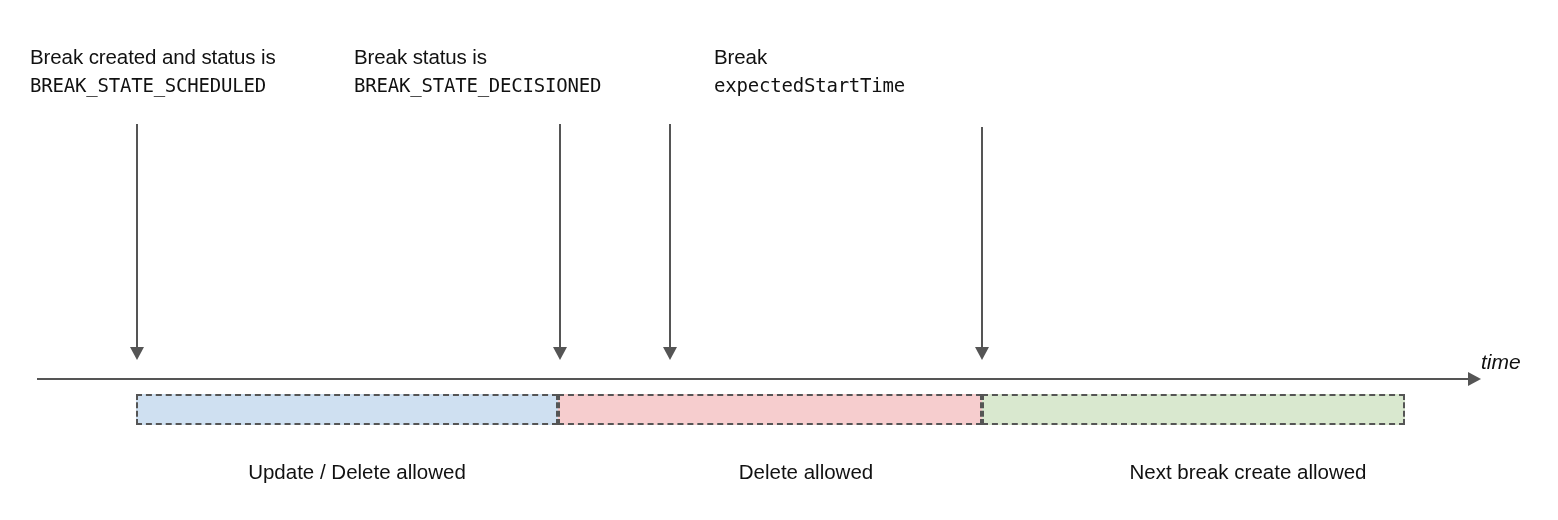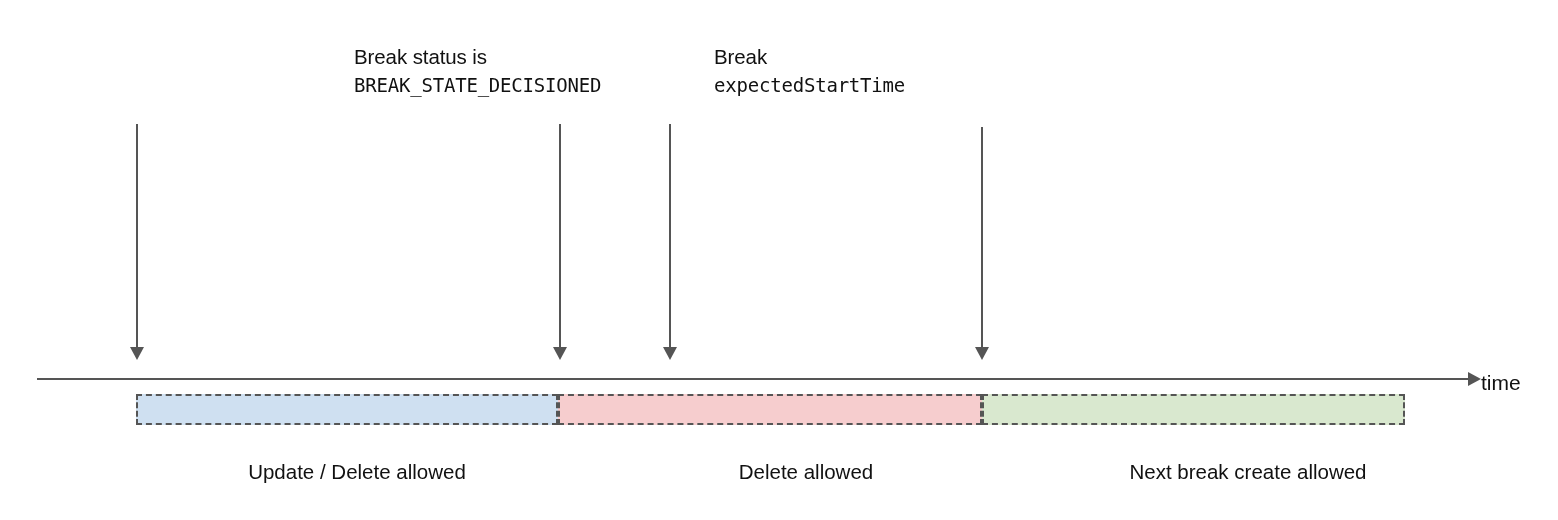--- a/index.html
+++ b/index.html
@@ -91,20 +91,24 @@
     transform: translateX(-50%);
     text-align: center;
     margin-left: 28px;
   }
 </style>
 </head>
 <body>
 
 <div id="canvas">
 
+  <div class="annotation" id="anno-0" style="left: 30px; top: 42px;">
+      <div class="prose">Break created and status is</div>
+      <div class="code">BREAK_STATE_SCHEDULED</div>
+    </div>
   <div class="annotation" id="anno-1" style="left: 354px; top: 42px;">
       <div class="prose">Break status is</div>
       <div class="code">BREAK_STATE_DECISIONED</div>
     </div>
   <div class="annotation" id="anno-2" style="left: 714px; top: 42px;">
       <div class="prose">Break</div>
       <div class="code">expectedStartTime</div>
     </div>
   <div class="annotation" id="anno-3" style="left: 930px; top: 34px;">
     </div>
@@ -113,21 +117,21 @@
   <div class="vhead" id="arrow-head-0" style="left: 130px; top: 347px; border-top-color: rgb(85, 85, 85);"></div>
   <div class="vline" id="arrow-line-1" style="left: 559px; top: 124px; height: 223px; background: rgb(85, 85, 85);"></div>
   <div class="vhead" id="arrow-head-1" style="left: 553px; top: 347px; border-top-color: rgb(85, 85, 85);"></div>
   <div class="vline" id="arrow-line-2" style="left: 669px; top: 124px; height: 223px; background: rgb(85, 85, 85);"></div>
   <div class="vhead" id="arrow-head-2" style="left: 663px; top: 347px; border-top-color: rgb(85, 85, 85);"></div>
   <div class="vline" id="arrow-line-3" style="left: 981px; top: 127px; height: 220px; background: rgb(85, 85, 85);"></div>
   <div class="vhead" id="arrow-head-3" style="left: 975px; top: 347px; border-top-color: rgb(85, 85, 85);"></div>
 
   <div class="axis-line" id="axis-line" style="left: 37px; top: 378px; width: 1431px; background: rgb(85, 85, 85);"></div>
   <div class="axis-head" id="axis-head" style="left: 1468px; top: 372px; border-left-color: rgb(85, 85, 85);"></div>
-  <div class="axis-label" id="axis-label" style="left: 1481px; top: 371px;">time</div>
+  <div class="axis-label" id="axis-label" style="left: 1481px; top: 350px; font-style: italic;">time</div>
 
   <div class="bar" id="bar-0" style="left: 136px; top: 394px; width: 422px; height: 31px; background: rgb(207, 224, 241); border-color: rgb(85, 85, 85);"></div>
   <div class="bar" id="bar-1" style="left: 558px; top: 394px; width: 424px; height: 31px; background: rgb(246, 205, 206); border-color: rgb(85, 85, 85);"></div>
   <div class="bar" id="bar-2" style="left: 982px; top: 394px; width: 423px; height: 31px; background: rgb(217, 232, 207); border-color: rgb(85, 85, 85);"></div>
 
   <div class="caption" id="cap-0" style="left: 329px; top: 460px;">Update / Delete allowed</div>
   <div class="caption" id="cap-1" style="left: 778px; top: 460px;">Delete allowed</div>
   <div class="caption" id="cap-2" style="left: 1220px; top: 460px;">Next break create allowed</div>
 
 </div>

